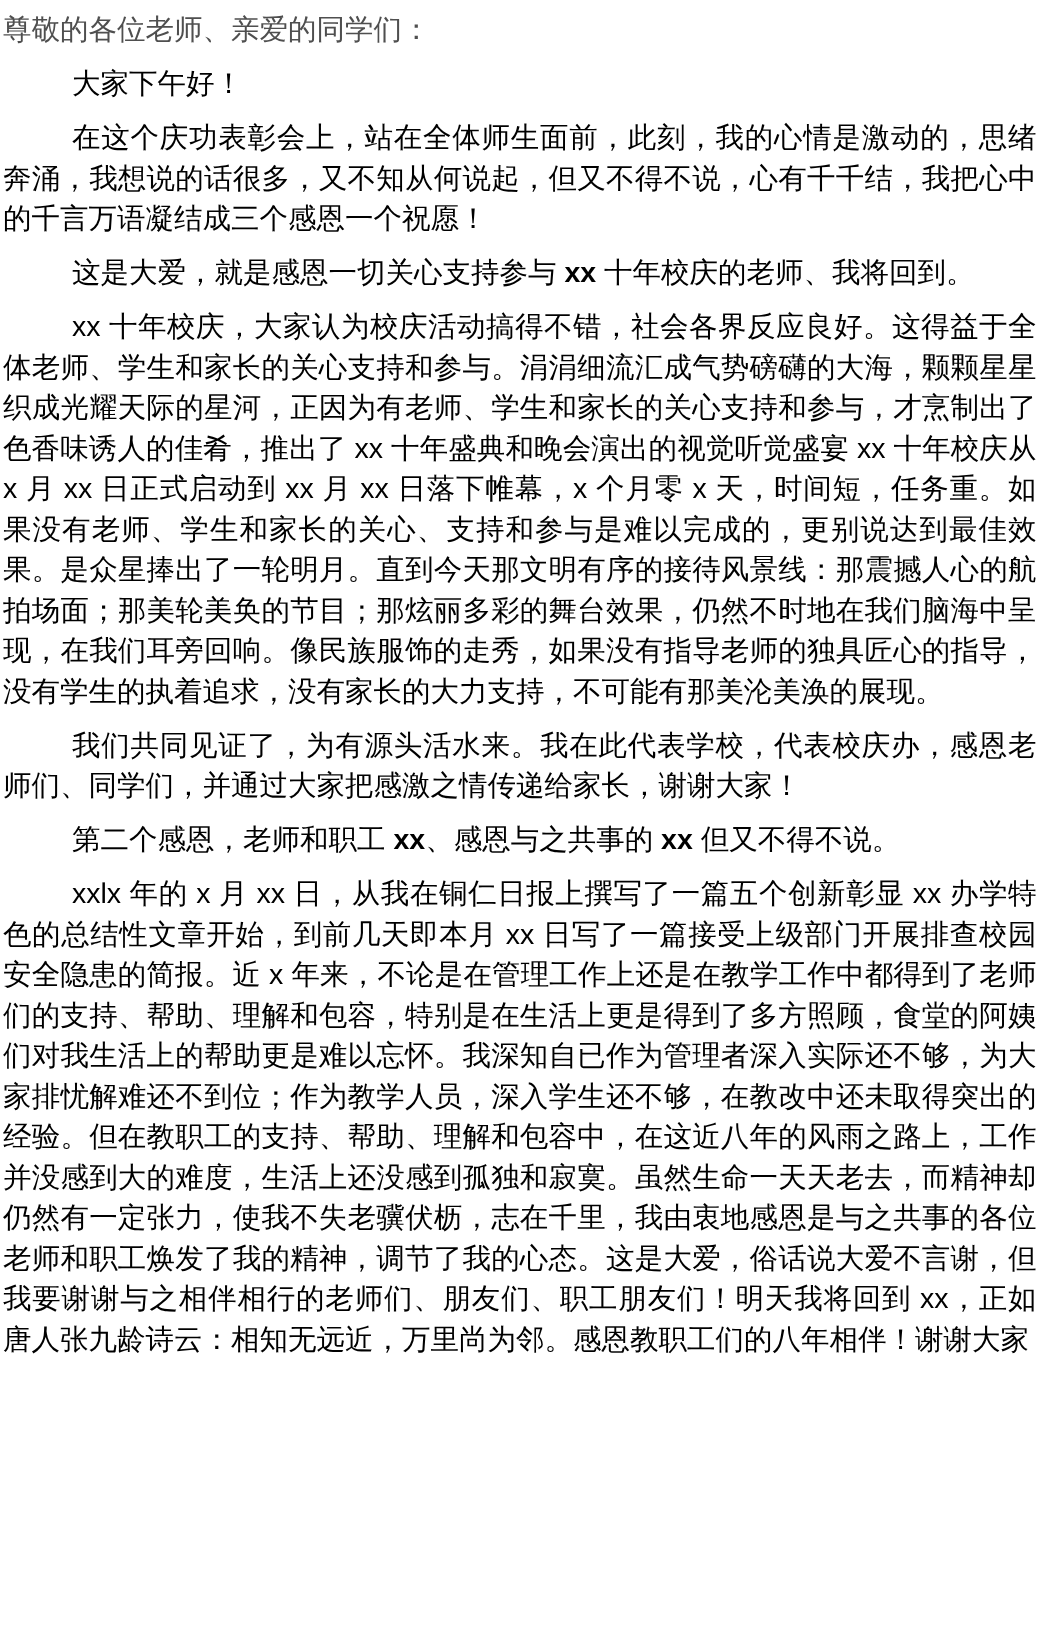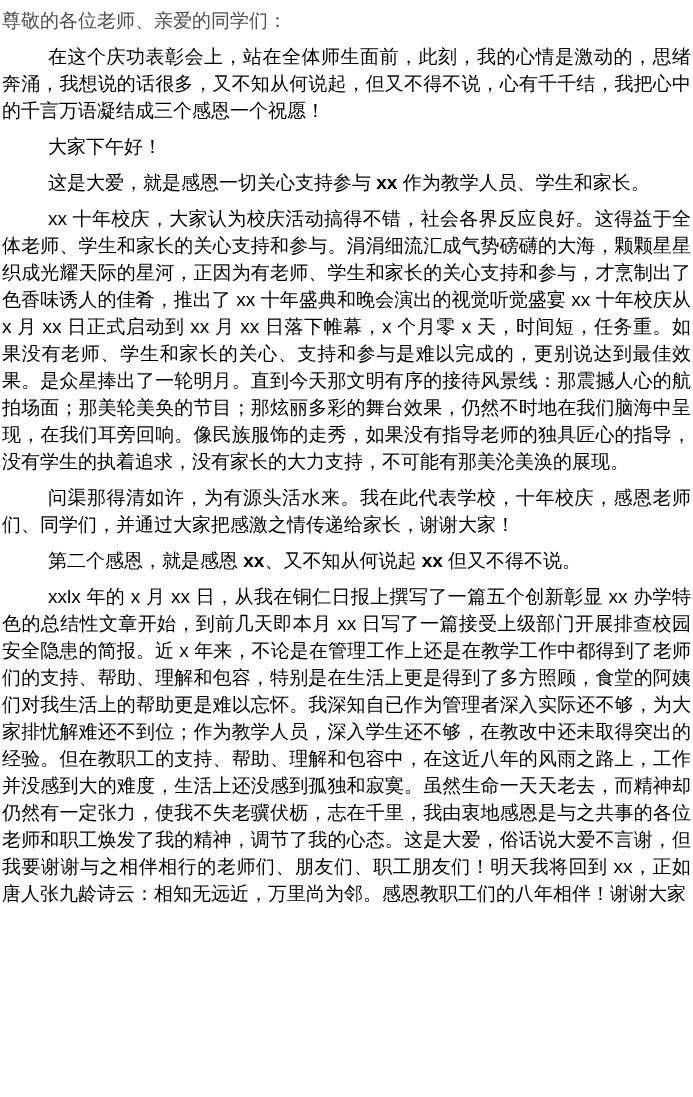--- a/index.html
+++ b/index.html
@@ -35,20 +35,20 @@
   .page b {
     font-weight: bold;
   }
 </style>
 </head>
 <body>
 
 <div class="page" style="background: rgb(255, 255, 255); color: rgb(0, 0, 0);">
 
 <p style="color: rgb(79, 79, 79);"><span>尊敬的各位老师、亲爱的同学们：</span></p>
+    <p class="indent"><span>大家下午好！</span></p>
     <p class="indent"><span>在这个庆功表彰会上，站在全体师生面前，此刻，我的心情是激动的，思绪奔涌，我想说的话很多，又不知从何说起，但又不得不说，心有千千结，我把心中的千言万语凝结成三个感恩一个祝愿！</span></p>
-    <p class="indent"><span>大家下午好！</span></p>
-    <p class="indent"><span>这是大爱，就是感恩一切关心支持参与 </span><b>xx</b><span> 作为教学人员、学生和家长。</span></p>
+    <p class="indent"><span>这是大爱，就是感恩一切关心支持参与 </span><b>xx</b><span> 十年校庆的老师、我将回到。</span></p>
     <p class="indent"><span>xx 十年校庆，大家认为校庆活动搞得不错，社会各界反应良好。这得益于全体老师、学生和家长的关心支持和参与。涓涓细流汇成气势磅礴的大海，颗颗星星织成光耀天际的星河，正因为有老师、学生和家长的关心支持和参与，才烹制出了色香味诱人的佳肴，推出了 xx 十年盛典和晚会演出的视觉听觉盛宴 xx 十年校庆从 x 月 xx 日正式启动到 xx 月 xx 日落下帷幕，x 个月零 x 天，时间短，任务重。如果没有老师、学生和家长的关心、支持和参与是难以完成的，更别说达到最佳效果。是众星捧出了一轮明月。直到今天那文明有序的接待风景线：那震撼人心的航拍场面；那美轮美奂的节目；那炫丽多彩的舞台效果，仍然不时地在我们脑海中呈现，在我们耳旁回响。像民族服饰的走秀，如果没有指导老师的独具匠心的指导，没有学生的执着追求，没有家长的大力支持，不可能有那美沦美涣的展现。</span></p>
-    <p class="indent"><span>问渠那得清如许，为有源头活水来。我在此代表学校，十年校庆，感恩老师们、同学们，并通过大家把感激之情传递给家长，谢谢大家！</span></p>
-    <p class="indent"><span>第二个感恩，就是感恩 </span><b>xx</b><span>、又不知从何说起 </span><b>xx</b><span> 但又不得不说。</span></p>
+    <p class="indent"><span>我们共同见证了，为有源头活水来。我在此代表学校，代表校庆办，感恩老师们、同学们，并通过大家把感激之情传递给家长，谢谢大家！</span></p>
+    <p class="indent"><span>第二个感恩，老师和职工 </span><b>xx</b><span>、感恩与之共事的 </span><b>xx</b><span> 但又不得不说。</span></p>
     <p class="indent"><span>xxlx 年的 x 月 xx 日，从我在铜仁日报上撰写了一篇五个创新彰显 xx 办学特色的总结性文章开始，到前几天即本月 xx 日写了一篇接受上级部门开展排查校园安全隐患的简报。近 x 年来，不论是在管理工作上还是在教学工作中都得到了老师们的支持、帮助、理解和包容，特别是在生活上更是得到了多方照顾，食堂的阿姨们对我生活上的帮助更是难以忘怀。我深知自已作为管理者深入实际还不够，为大家排忧解难还不到位；作为教学人员，深入学生还不够，在教改中还未取得突出的经验。但在教职工的支持、帮助、理解和包容中，在这近八年的风雨之路上，工作并没感到大的难度，生活上还没感到孤独和寂寞。虽然生命一天天老去，而精神却仍然有一定张力，使我不失老骥伏枥，志在千里，我由衷地感恩是与之共事的各位老师和职工焕发了我的精神，调节了我的心态。这是大爱，俗话说大爱不言谢，但我要谢谢与之相伴相行的老师们、朋友们、职工朋友们！明天我将回到 xx，正如唐人张九龄诗云：相知无远近，万里尚为邻。感恩教职工们的八年相伴！谢谢大家</span></p>
   </div>
 
 </body></html>

